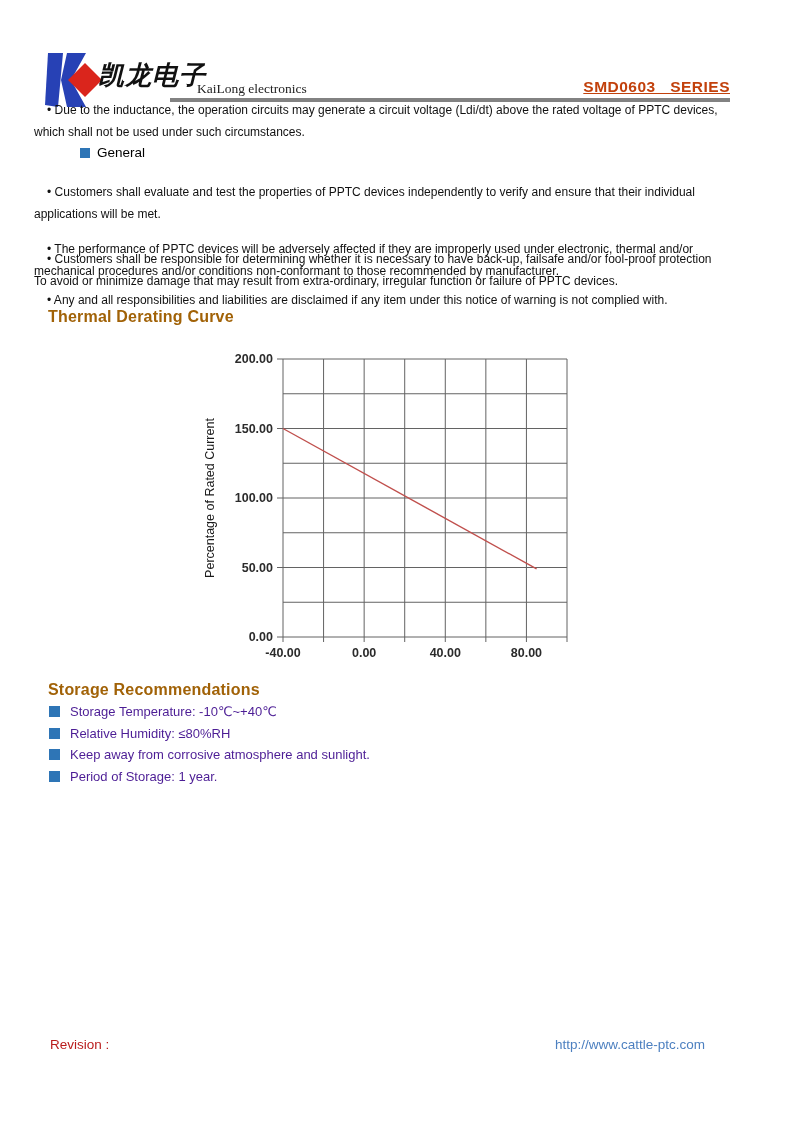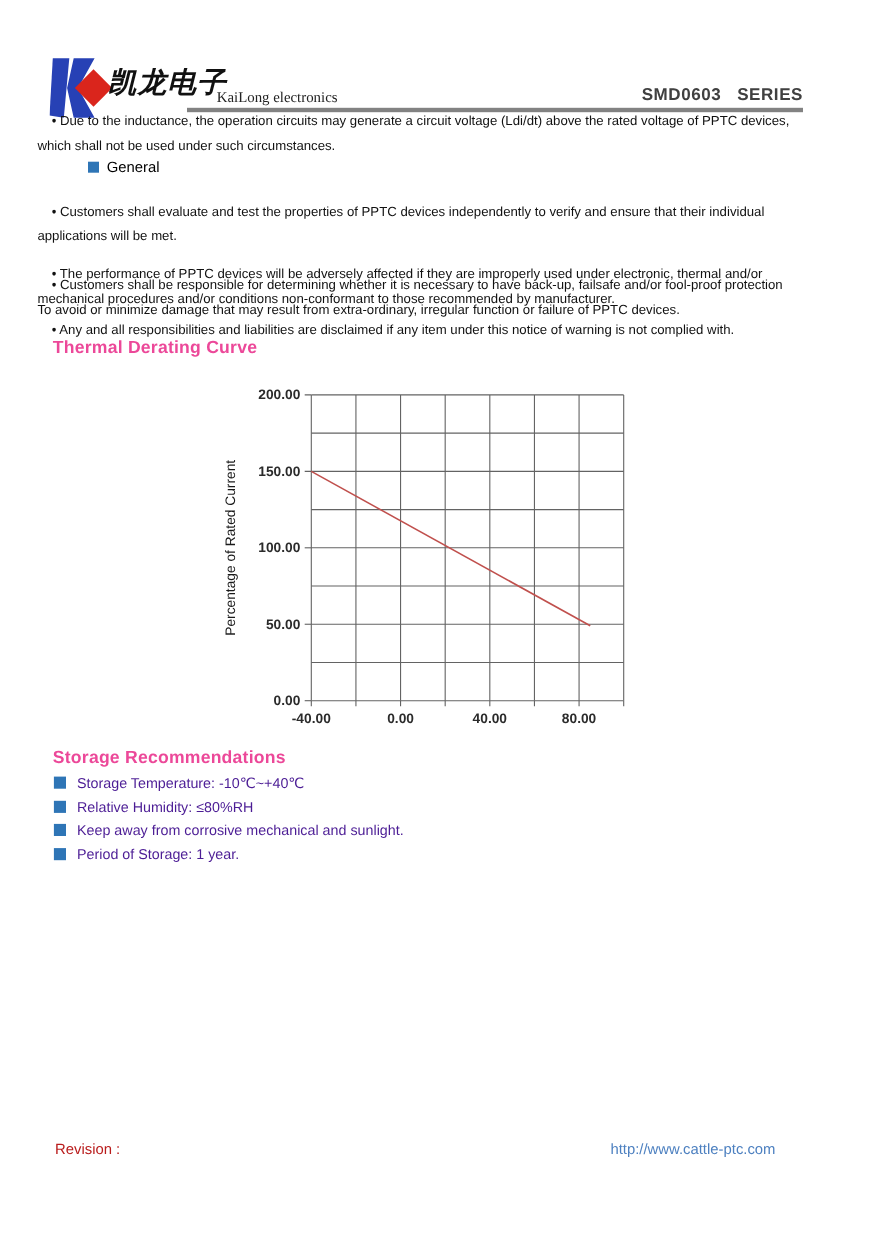--- a/index.html
+++ b/index.html
@@ -15,36 +15,36 @@
     position:absolute; left:98px; top:58px; font-size:26px; font-weight:bold;
     font-style:italic; color:#111; letter-spacing:1px;
     font-family:"DejaVu Serif","Liberation Serif",serif;
   }
   .company-en {
     position:absolute; left:197px; top:81px; font-size:13.5px; color:#222;
     font-family:"Liberation Serif","DejaVu Serif",serif;
   }
   .series {
     position:absolute; right:63px; top:78px; font-size:15.5px; font-weight:bold;
-    color:#404040; white-space:pre; letter-spacing:0.5px;
+    color:#c2410c; white-space:pre; letter-spacing:0.5px;text-decoration:underline;
   }
   .header-rule { position:absolute; left:170px; top:98px; width:560px; height:4px; background:#828282; }
 
   
   .para {
     position:absolute; left:34px; width:752px;
     font-size:12px; line-height:21.5px; white-space:pre; text-indent:13px; color:#111;
   }
   .section-head { position:absolute; left:41px;padding-left:39px; }
   .blue-sq { display:inline-block; width:10px; height:10px; background:#2e75b6; vertical-align:-1px; }
   .sq-lg { width:11px; height:11px; }
   .section-title { font-size:13.5px; color:#000; margin-left:7px; }
 
   h2.blue-head {
-    position:absolute; left:48px; font-size:16px; font-weight:bold; color:#ec4899;
+    position:absolute; left:48px; font-size:16px; font-weight:bold; color:#a16207;
     letter-spacing:0.2px;
   }
 
   
   .storage-item { position:absolute; left:49px; font-size:13px; color:#4c1d95; }
   .storage-item .blue-sq { margin-right:10px; }
 
   
   .footer-rev { position:absolute; left:50px; top:1037px; font-size:13.5px; color:#b91c1c; }
   .footer-url { position:absolute; right:88px; top:1037px; font-size:13.5px; color:#4d80c0; text-decoration:none; }
@@ -135,20 +135,20 @@
 
 <h2 class="blue-head" style="top:681px;">Storage Recommendations</h2>
 
 <div class="storage-item" style="top:704px;">
   <span class="blue-sq sq-lg"></span><span>Storage Temperature: -10℃~+40℃</span>
 </div>
 <div class="storage-item" style="top:726px;">
   <span class="blue-sq sq-lg"></span><span>Relative Humidity: ≤80%RH</span>
 </div>
 <div class="storage-item" style="top:747px;">
-  <span class="blue-sq sq-lg"></span><span>Keep away from corrosive mechanical and sunlight.</span>
+  <span class="blue-sq sq-lg"></span><span>Keep away from corrosive atmosphere and sunlight.</span>
 </div>
 <div class="storage-item" style="top:769px;">
   <span class="blue-sq sq-lg"></span><span>Period of Storage: 1 year.</span>
 </div>
 
 <div class="footer-rev">Revision :</div>
 <a class="footer-url" href="#">http://www.cattle-ptc.com</a>
 
 </body></html>

